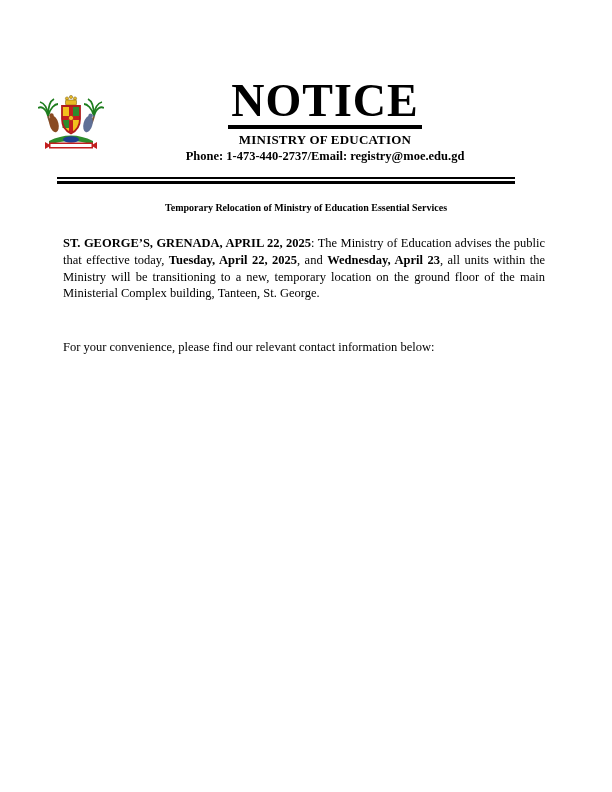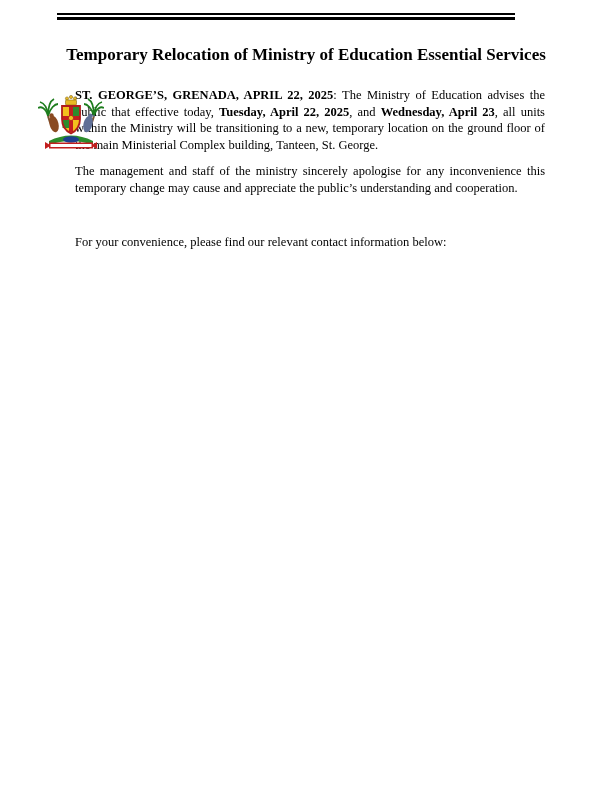--- a/index.html
+++ b/index.html
@@ -27,26 +27,26 @@
   
   .double-rule {
     margin:13px 0 0 57px;
     width:458px; height:7px;
     box-sizing:border-box;
     border-top:2px solid #000;
     border-bottom:3px solid #000;
   }
   
   .doc-title {
-    margin:25px 0 0 0;
+    margin:18px 0 0 0;
     text-align:center;
-    font-size:17px; font-weight:700;
+    font-size:10px; font-weight:700;
   }
   .content { padding:22px 67px 0 63px; font-size:12.5px; line-height:16.6px; }
-  .content p { margin:0 0 10px 12px; }
+  .content p { margin:0 0 10px 0; }
   p.just { text-align:justify; text-align-last:left; }
   .gap-before { margin-top:37px !important;font-family:Liberation Serif, serif; }
   .contact-line { margin-bottom:13px !important; }
   b { font-weight:700; }
   a.email-link { color:#0563C1; text-decoration:underline; }
 </style>
 </head>
 <body>
 
 <div class="page">
@@ -99,31 +99,37 @@
       <path d="M11,49 Q33,38 55,49 L55,53 Q33,45 11,53 z" fill="#2c8c2c"></path>
       <ellipse cx="33" cy="47.5" rx="8" ry="3.2" fill="#1d3f8f"></ellipse>
 
       <path d="M7,50 L13,53.5 L7,57 z" fill="#c21f1f"></path>
       <path d="M59,50 L53,53.5 L59,57 z" fill="#c21f1f"></path>
       <rect x="11" y="50.5" width="44" height="6" fill="#c21f1f"></rect>
       <rect x="12.5" y="52" width="41" height="3" fill="#ffffff"></rect>
     </svg>
   </div>
 
+  <header class="letterhead">
+    <div>
+      <span class="notice-word">NOTICE</span>
+    </div>
+    <div class="ministry-line">MINISTRY OF EDUCATION</div>
+    <div class="phone-line">Phone: 1-473-440-2737/Email: registry@moe.edu.gd</div>
+  </header>
 
   <div class="double-rule"></div>
 
   <h1 class="doc-title">Temporary Relocation of Ministry of Education Essential Services</h1>
 
   <main class="content">
 
     <p class="just"><b>ST. GEORGE’S, GRENADA, APRIL 22, 2025</b><span>: The Ministry of Education advises the public that effective today, </span><b>Tuesday, April 22, 2025</b><span>, and </span><b>Wednesday, April 23</b><span>, all units within the Ministry will be transitioning to a new, temporary location on the ground floor of the main Ministerial Complex building, Tanteen, St. George.</span></p>
 
 
 
-    <p class="just">The management and staff of the ministry sincerely apologise for any inconvenience this temporary change may cause and appreciate the public’s understanding and cooperation.</p>
 
     <p class="gap-before">For your convenience, please find our relevant contact information below:</p>
 
 
 
   </main>
 </div>
 
 </body></html>

